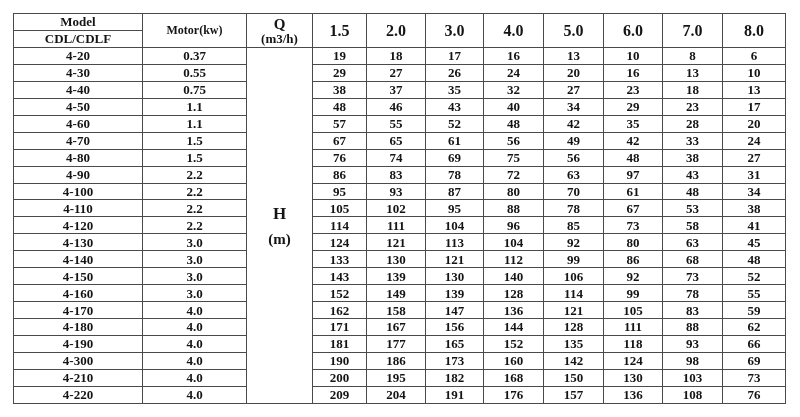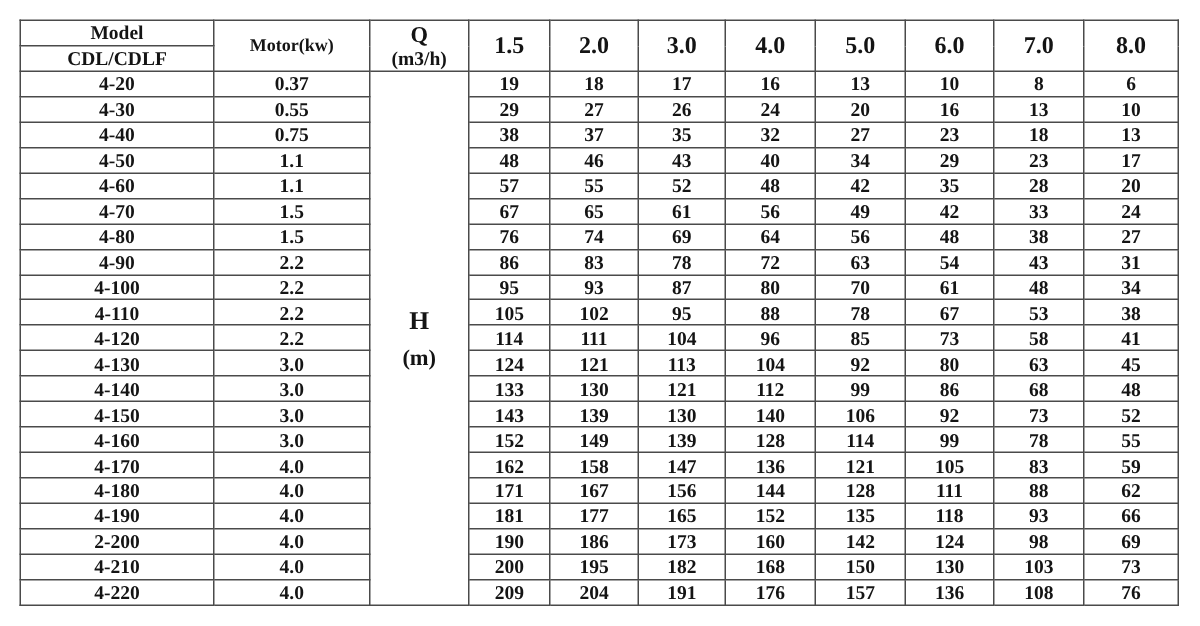--- a/index.html
+++ b/index.html
@@ -156,35 +156,35 @@
           <td>42</td>
           <td>33</td>
           <td>24</td>
         </tr>
         <tr>
           <td>4-80</td>
           <td>1.5</td>
           <td>76</td>
           <td>74</td>
           <td>69</td>
-          <td>64</td>
+          <td>75</td>
           <td>56</td>
           <td>48</td>
           <td>38</td>
           <td>27</td>
         </tr>
         <tr>
           <td>4-90</td>
           <td>2.2</td>
           <td>86</td>
           <td>83</td>
           <td>78</td>
           <td>72</td>
           <td>63</td>
-          <td>54</td>
+          <td>97</td>
           <td>43</td>
           <td>31</td>
         </tr>
         <tr>
           <td>4-100</td>
           <td>2.2</td>
           <td>95</td>
           <td>93</td>
           <td>87</td>
           <td>80</td>
@@ -295,21 +295,21 @@
           <td>181</td>
           <td>177</td>
           <td>165</td>
           <td>152</td>
           <td>135</td>
           <td>118</td>
           <td>93</td>
           <td>66</td>
         </tr>
         <tr>
-          <td>2-200</td>
+          <td>4-300</td>
           <td>4.0</td>
           <td>190</td>
           <td>186</td>
           <td>173</td>
           <td>160</td>
           <td>142</td>
           <td>124</td>
           <td>98</td>
           <td>69</td>
         </tr>

